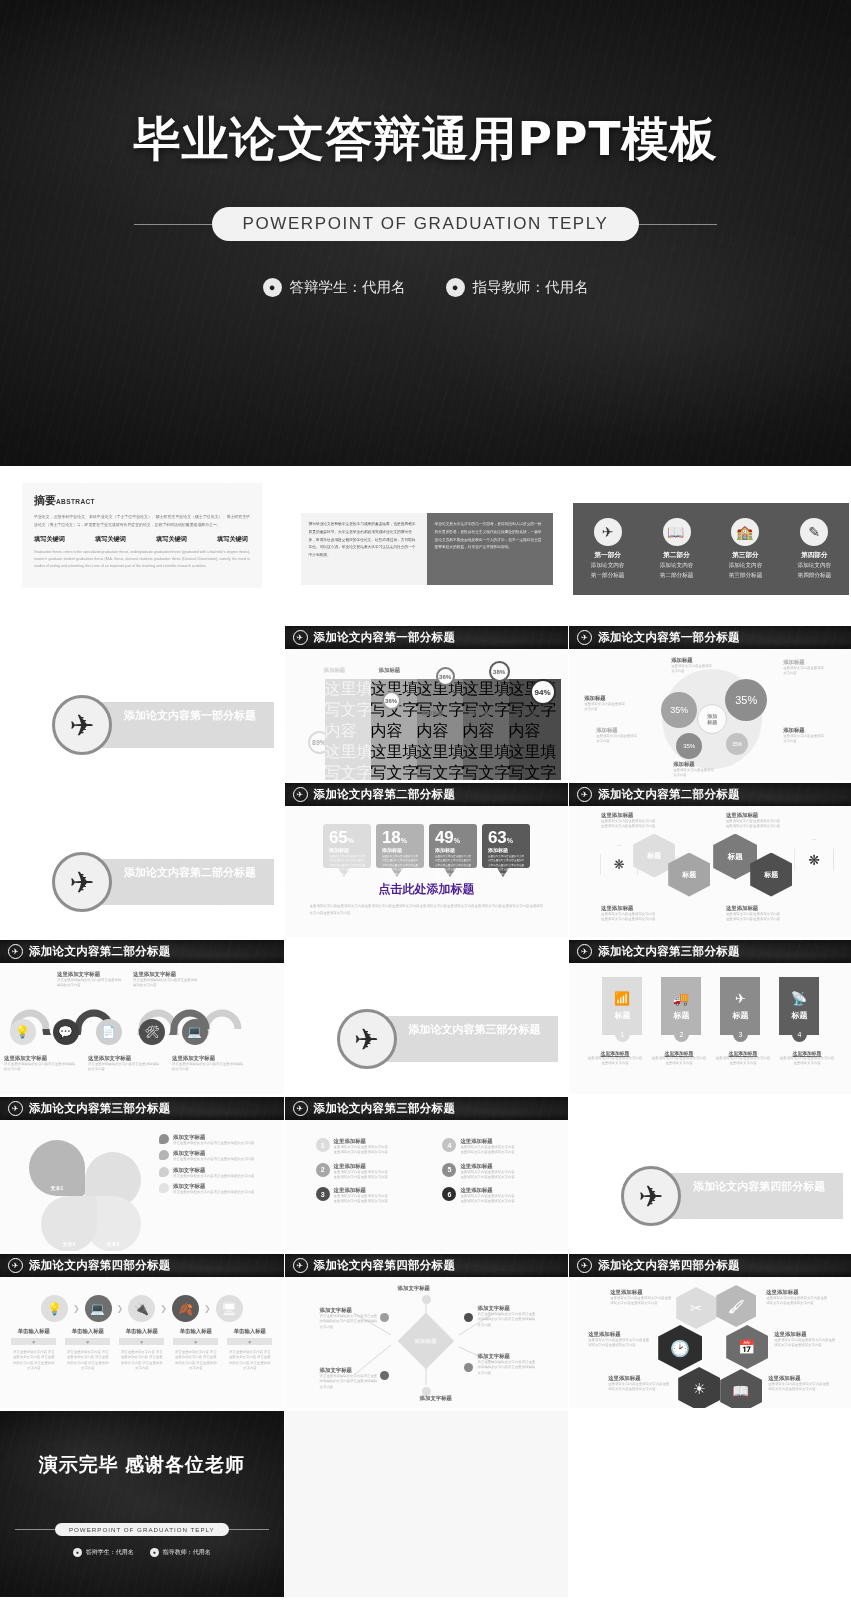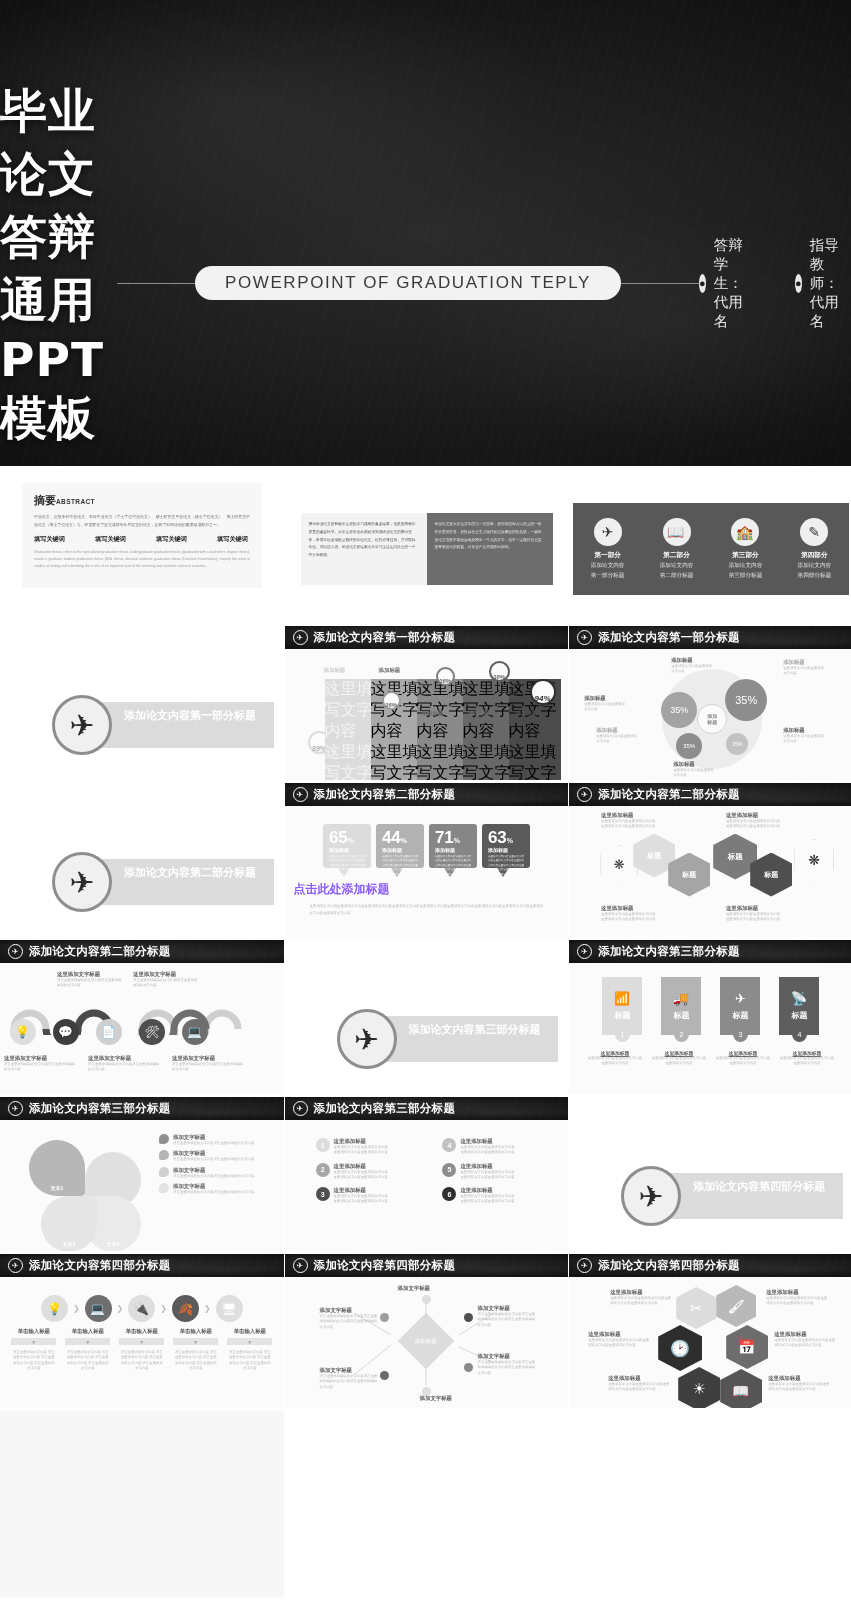--- a/index.html
+++ b/index.html
@@ -24,22 +24,22 @@
     background:
       repeating-linear-gradient(103deg, rgba(255,255,255,.018) 0 1px, rgba(255,255,255,0) 1px 9px),
       repeating-linear-gradient(-71deg, rgba(255,255,255,.013) 0 1px, rgba(255,255,255,0) 1px 14px),
       repeating-linear-gradient(18deg, rgba(255,255,255,.010) 0 1px, rgba(255,255,255,0) 1px 23px);
     opacity:.9;
   }
   .board > * { position:relative; z-index:2; }
 
   
   #hero { width:851px; height:466px; }
-  .hero-inner{ width:100%;height:100%;display:flex;
-    align-items:center;justify-content:flex-start;padding-top:64px; }
+  .hero-inner{ width:100%;height:100%;display:flex;flex-direction:column;
+    align-items:center;justify-content:flex-start;padding-top:108px; }
   #hero-title{
     font-size:47px; font-weight:bold; color:#fdfdfd; letter-spacing:1px;
     text-shadow:0 2px 7px rgba(0,0,0,.65);
     font-family:"DejaVu Sans","Liberation Sans",sans-serif;
   }
   .sub-wrap{ display:flex;align-items:center;gap:0; margin-top:36px; }
   .sub-rule{ width:78px;height:1px;background:#8d8d8d; }
   #hero-subtitle{
     background:#f2f2f2;color:#3a3a3a;border-radius:20px;
     padding:7px 30px;font-size:17px;letter-spacing:1.6px;white-space:nowrap;
@@ -95,22 +95,22 @@
 
   
   .divider{ width:100%;height:100%;position:relative; }
   .divider .strip{ position:absolute;left:62px;right:10px;top:76px;height:46px;
       background:rgba(150,150,150,.34);padding:6px 8px 0 62px; }
   .divider .dt{ font-size:11px;font-weight:bold;color:#fff; }
   .divider .dp{ font-size:4.2px;color:#dcdcdc;line-height:2.2;margin-top:3px; }
   .divider .circ{ position:absolute;left:52px;top:69px;width:60px;height:60px;border-radius:50%;
       background:#f0f0f0;border:3px solid #8e8e8e;display:flex;align-items:center;justify-content:center;
       font-size:30px;color:#2c2c2c; }
-  .bub{ border-radius:50%;display:flex;align-items:flex-end;justify-content:center;
-        font-weight:bold;color:#6a6a6a;font-style:italic; }
+  .bub{ border-radius:50%;display:flex;align-items:center;justify-content:center;
+        font-weight:bold;color:#6a6a6a; }
 
   
   .bigcirc{ border-radius:50%; }
 
   
   .pcards{ display:flex;gap:5px;justify-content:center;margin-top:12px; }
   .pc{ width:48px;height:44px;border-radius:3px;position:relative;padding:5px 5px 0 6px;color:#fff; }
   .pc .v{ font-size:17px;font-weight:bold;line-height:1; }
   .pc .v i{ font-size:7px;font-style:normal; }
   .pc .t{ font-size:5px;font-weight:bold;margin-top:1px; }
@@ -385,44 +385,44 @@
         <div style="position:relative;">
           <div class="pc" style="background:#dcdcdc;">
             <div class="v"><span>65</span><i>%</i></div>
             <div class="t">添加标题</div>
             <div class="d">这里填写文字内容这里填写文字内容这里填写文字内容这里填写文字内容这里填写文字内容这里填写文字内容这里填写文字内容这里填写文字内容这里填写文字内容这里填写文字内容</div>
           </div>
           <div class="ptri" style="border-top:9px solid #dcdcdc;margin-left:15px;"></div>
         </div>
         <div style="position:relative;">
           <div class="pc" style="background:#b2b2b2;">
-            <div class="v"><span>44</span><i>%</i></div>
+            <div class="v"><span>18</span><i>%</i></div>
             <div class="t">添加标题</div>
             <div class="d">这里填写文字内容这里填写文字内容这里填写文字内容这里填写文字内容这里填写文字内容这里填写文字内容这里填写文字内容这里填写文字内容这里填写文字内容这里填写文字内容</div>
           </div>
           <div class="ptri" style="border-top:9px solid #b2b2b2;margin-left:15px;"></div>
         </div>
         <div style="position:relative;">
           <div class="pc" style="background:#868686;">
-            <div class="v"><span>71</span><i>%</i></div>
+            <div class="v"><span>49</span><i>%</i></div>
             <div class="t">添加标题</div>
             <div class="d">这里填写文字内容这里填写文字内容这里填写文字内容这里填写文字内容这里填写文字内容这里填写文字内容这里填写文字内容这里填写文字内容这里填写文字内容这里填写文字内容</div>
           </div>
           <div class="ptri" style="border-top:9px solid #868686;margin-left:15px;"></div>
         </div>
         <div style="position:relative;">
           <div class="pc" style="background:#5a5a5a;">
             <div class="v"><span>63</span><i>%</i></div>
             <div class="t">添加标题</div>
             <div class="d">这里填写文字内容这里填写文字内容这里填写文字内容这里填写文字内容这里填写文字内容这里填写文字内容这里填写文字内容这里填写文字内容这里填写文字内容这里填写文字内容</div>
           </div>
           <div class="ptri" style="border-top:9px solid #5a5a5a;margin-left:15px;"></div>
         </div>
       </div>
-      <div style="font-size:12px;font-weight:bold;color:#8b5cf6;margin-top:4px;">点击此处添加标题</div>
+      <div style="text-align:center;font-size:12px;font-weight:bold;color:#4c1d95;margin-top:4px;">点击此处添加标题</div>
       <div class="muted" style="padding:5px 16px 0;text-align:justify;line-height:2.1;">这里填写文字内容这里填写文字内容这里填写文字内容这里填写文字内容这里填写文字内容这里填写文字内容这里填写文字内容这里填写文字内容这里填写文字内容这里填写文字内容</div>
     </div>
   </div>
 
   <div class="slide">
     <div class="bar board">
       <span class="badge">✈</span>
       <span>添加论文内容第二部分标题</span>
     </div>
     <div class="body">
@@ -852,16 +852,36 @@
             <div class="muted">这里填写文字内容这里填写文字内容这里填写文字内容这里填写文字内容</div>
           </div>
         <div style="position:absolute;left:190px;top:92px;width:64px;">
           <div class="lbl">这里添加标题</div>
             <div class="muted">这里填写文字内容这里填写文字内容这里填写文字内容这里填写文字内容</div>
           </div>
       </div>
     </div>
   </div>
 
+  <div id="end" class="board">
+    <div class="wrap">
+      <div id="end-title">演示完毕  感谢各位老师</div>
+      <div class="sub-wrap">
+        <div class="sub-rule"></div>
+        <div id="end-subtitle">POWERPOINT OF GRADUATION TEPLY</div>
+        <div class="sub-rule"></div>
+      </div>
+      <div class="hero-meta">
+        <div class="meta-item">
+          <span class="meta-circ">●</span>
+          <span>答辩学生：代用名</span>
+        </div>
+        <div class="meta-item">
+          <span class="meta-circ">●</span>
+          <span>指导教师：代用名</span>
+        </div>
+      </div>
+    </div>
+  </div>
   <div class="filler"></div>
   <div class="filler2"></div>
 
 </div>
 
 </body></html>

